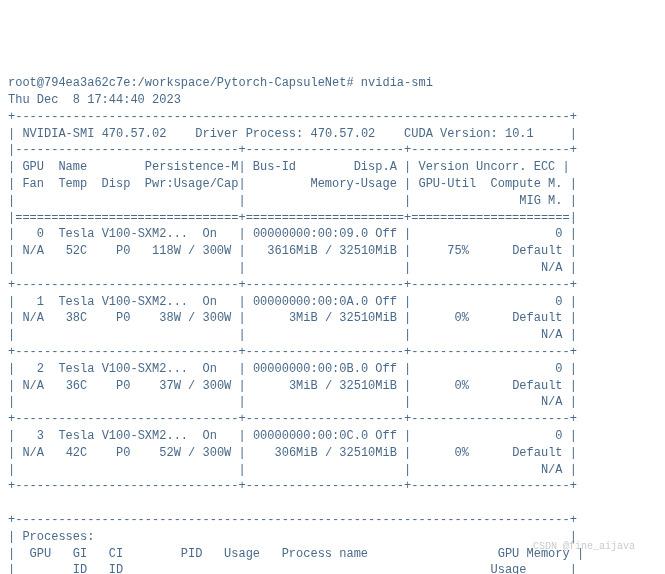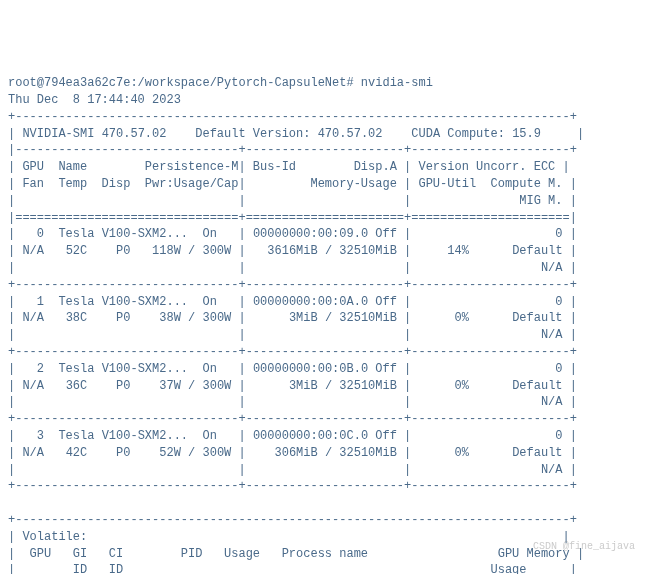--- a/index.html
+++ b/index.html
@@ -24,45 +24,45 @@
     }
   </style>
 </head>
 <body>
 
 
 
 <span>root@794ea3a62c7e:/workspace/Pytorch-CapsuleNet# nvidia-smi</span>
 <span>Thu Dec  8 17:44:40 2023</span>
 <span>+-----------------------------------------------------------------------------+</span>
-<span>| <span>NVIDIA-SMI</span> <span>470.57.02</span>    <span>Default Version:</span> <span>470.57.02</span>    <span>CUDA Compute:</span> <span>15.9</span>     |</span>
+<span>| <span>NVIDIA-SMI</span> <span>470.57.02</span>    <span>Driver Process:</span> <span>470.57.02</span>    <span>CUDA Version:</span> <span>10.1</span>     |</span>
 <span>|-------------------------------+----------------------+----------------------+</span>
 <span>| GPU  Name        Persistence-M| Bus-Id        Disp.A | Version Uncorr. ECC |</span>
 <span>| Fan  Temp  Disp  Pwr:Usage/Cap|         Memory-Usage | GPU-Util  Compute M. |</span>
 <span>|                               |                      |               MIG M. |</span>
 <span>|===============================+======================+======================|</span>
 <span>|   <span>0</span>  <span>Tesla V100-SXM2...</span>  <span>On</span>   | <span>00000000:00:09.0</span> <span>Off</span> |                    <span>0</span> |
-| <span>N/A</span>   <span>52C</span>    <span>P0</span>   <span>118W / 300W</span> |   <span>3616MiB / 32510MiB</span> |     <span>14%</span>      <span>Default</span> |
+| <span>N/A</span>   <span>52C</span>    <span>P0</span>   <span>118W / 300W</span> |   <span>3616MiB / 32510MiB</span> |     <span>75%</span>      <span>Default</span> |
 |                               |                      |                  <span>N/A</span> |</span>
 <span>+-------------------------------+----------------------+----------------------+</span>
 <span>|   <span>1</span>  <span>Tesla V100-SXM2...</span>  <span>On</span>   | <span>00000000:00:0A.0</span> <span>Off</span> |                    <span>0</span> |
 | <span>N/A</span>   <span>38C</span>    <span>P0</span>    <span>38W / 300W</span> |      <span>3MiB / 32510MiB</span> |      <span>0%</span>      <span>Default</span> |
 |                               |                      |                  <span>N/A</span> |</span>
 <span>+-------------------------------+----------------------+----------------------+</span>
 <span>|   <span>2</span>  <span>Tesla V100-SXM2...</span>  <span>On</span>   | <span>00000000:00:0B.0</span> <span>Off</span> |                    <span>0</span> |
 | <span>N/A</span>   <span>36C</span>    <span>P0</span>    <span>37W / 300W</span> |      <span>3MiB / 32510MiB</span> |      <span>0%</span>      <span>Default</span> |
 |                               |                      |                  <span>N/A</span> |</span>
 <span>+-------------------------------+----------------------+----------------------+</span>
 <span>|   <span>3</span>  <span>Tesla V100-SXM2...</span>  <span>On</span>   | <span>00000000:00:0C.0</span> <span>Off</span> |                    <span>0</span> |
 | <span>N/A</span>   <span>42C</span>    <span>P0</span>    <span>52W / 300W</span> |    <span>306MiB / 32510MiB</span> |      <span>0%</span>      <span>Default</span> |
 |                               |                      |                  <span>N/A</span> |</span>
 <span>+-------------------------------+----------------------+----------------------+</span>
                                                                                
 <span>+-----------------------------------------------------------------------------+</span>
-<span>| <span>Volatile:</span>                                                                  |</span>
+<span>| <span>Processes:</span>                                                                  |</span>
 <span>|  GPU   GI   CI        PID   Usage   Process name                  GPU Memory |</span>
 <span>|        ID   ID                                                   Usage      |</span>
 
 
 <div class="watermark">CSDN @fine_aijava</div>
 
 
 
 
 </body></html>

